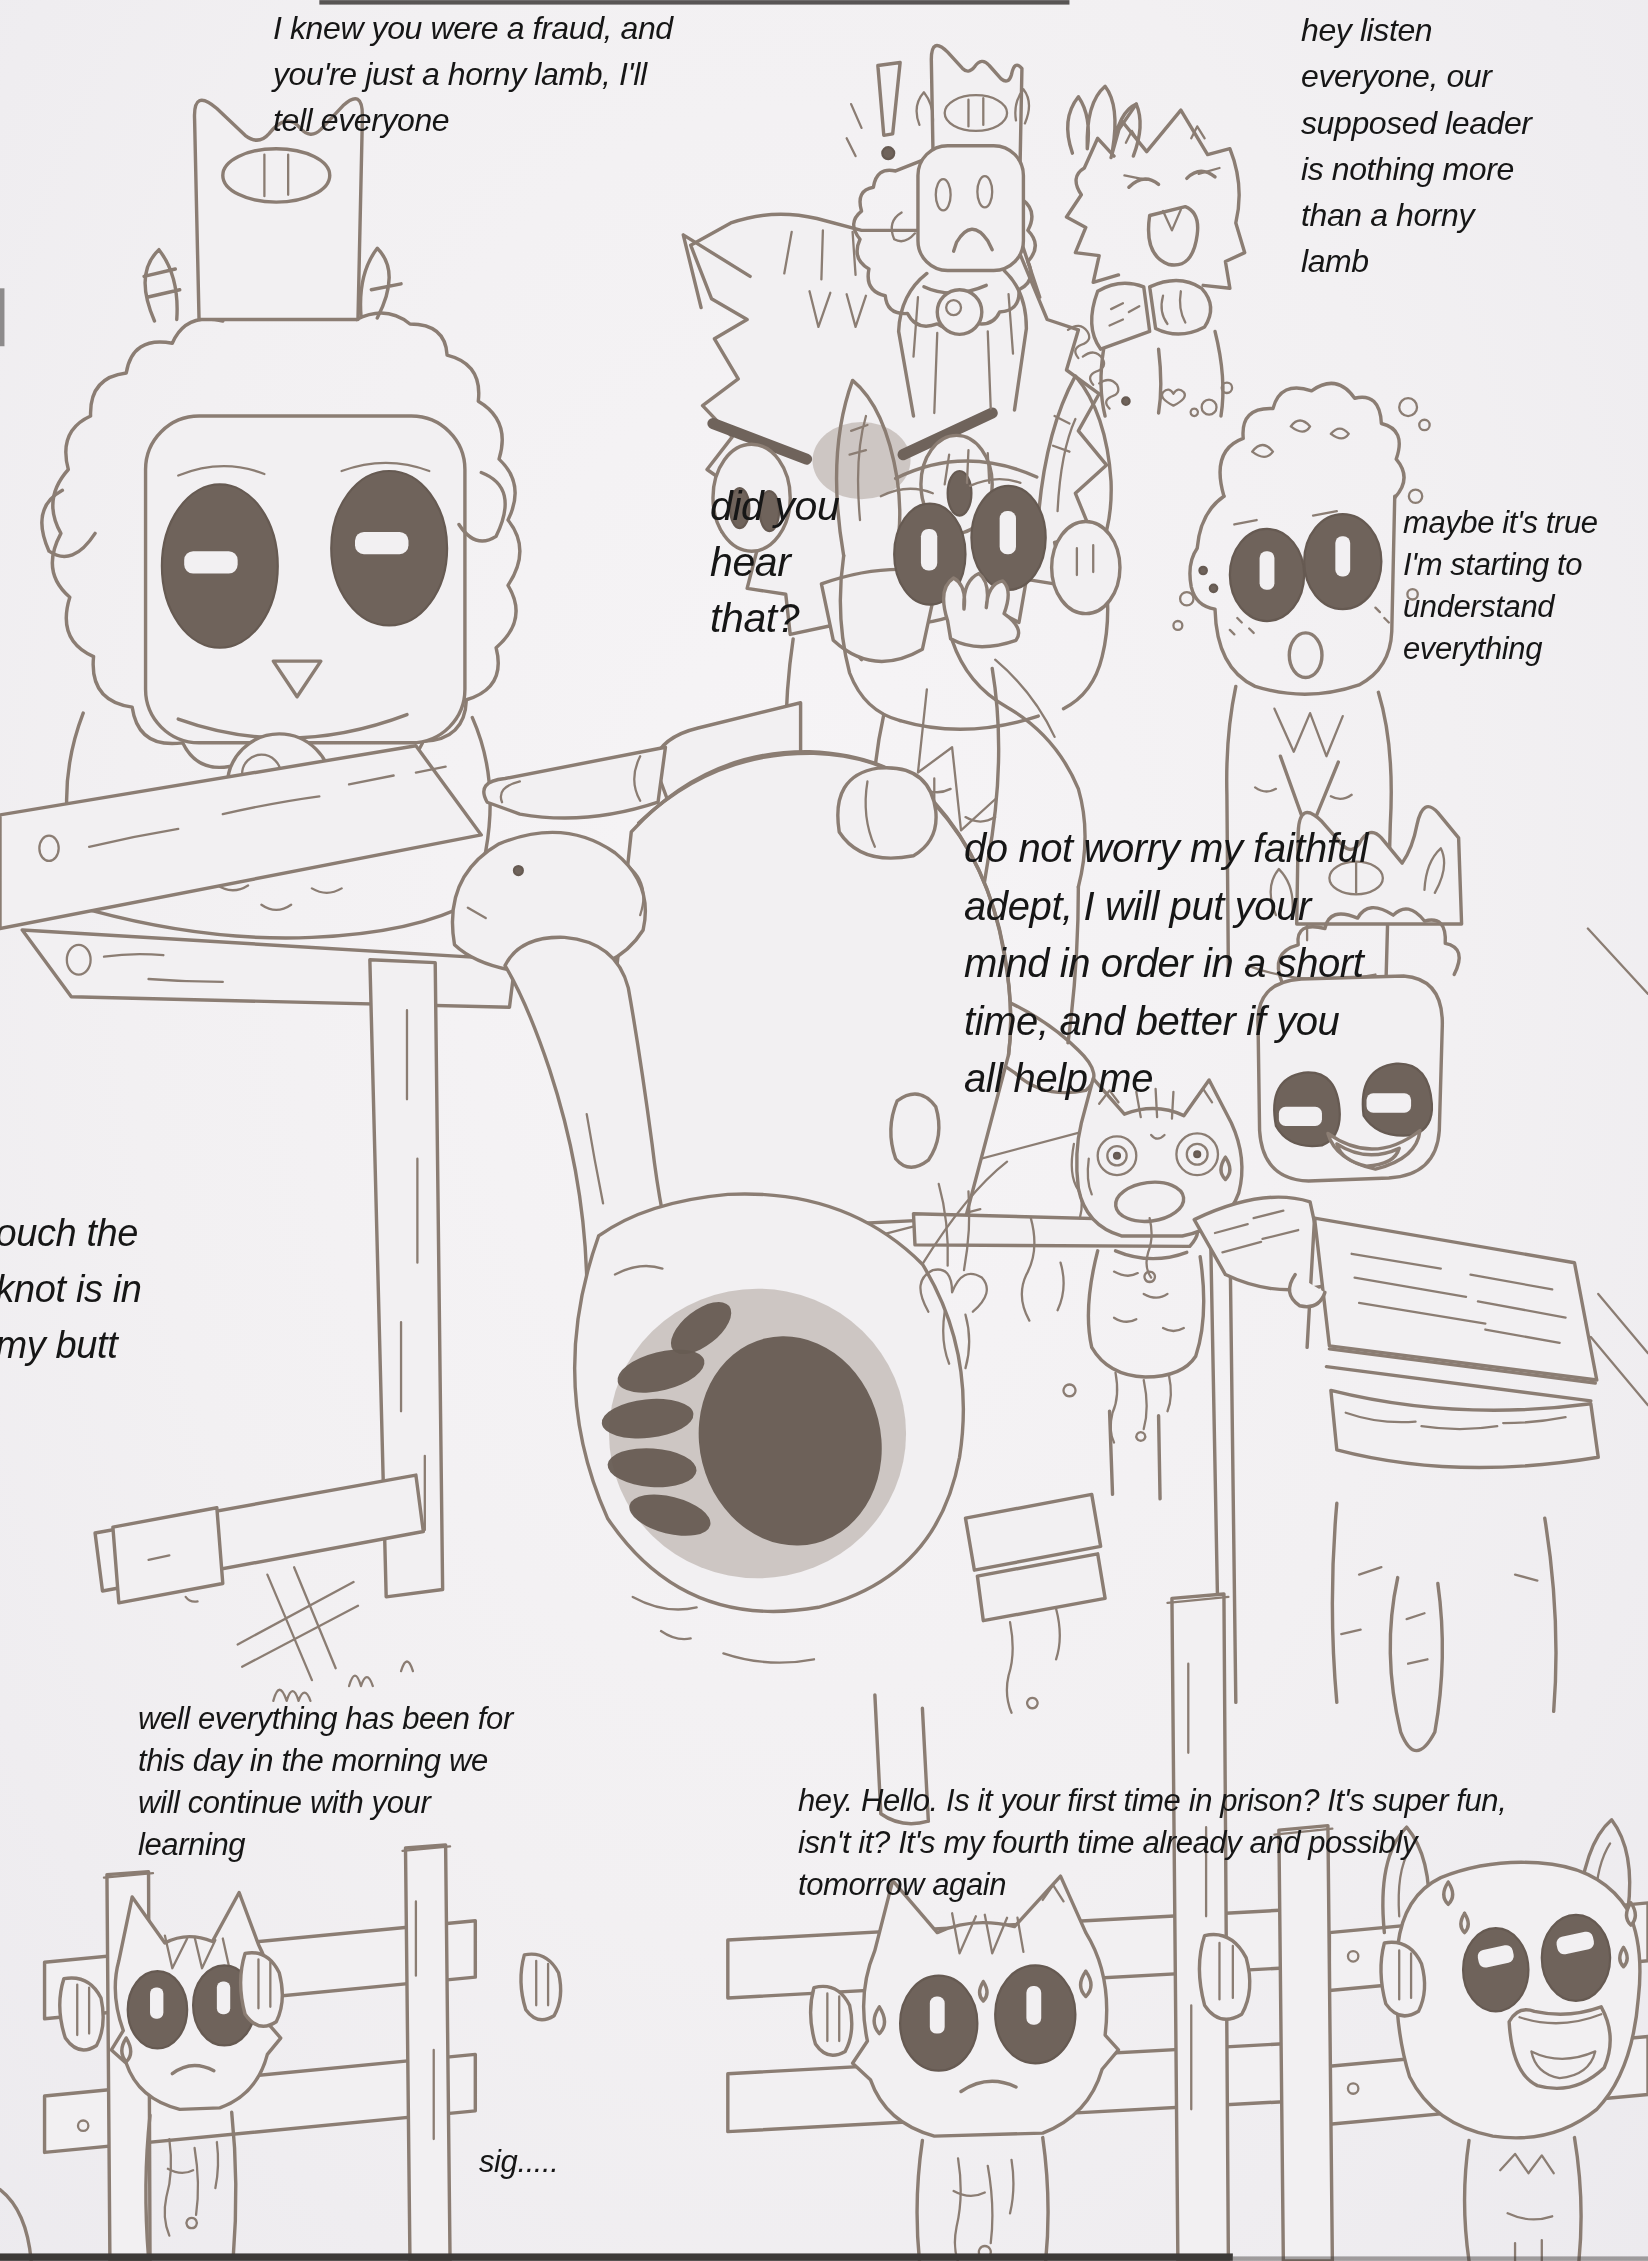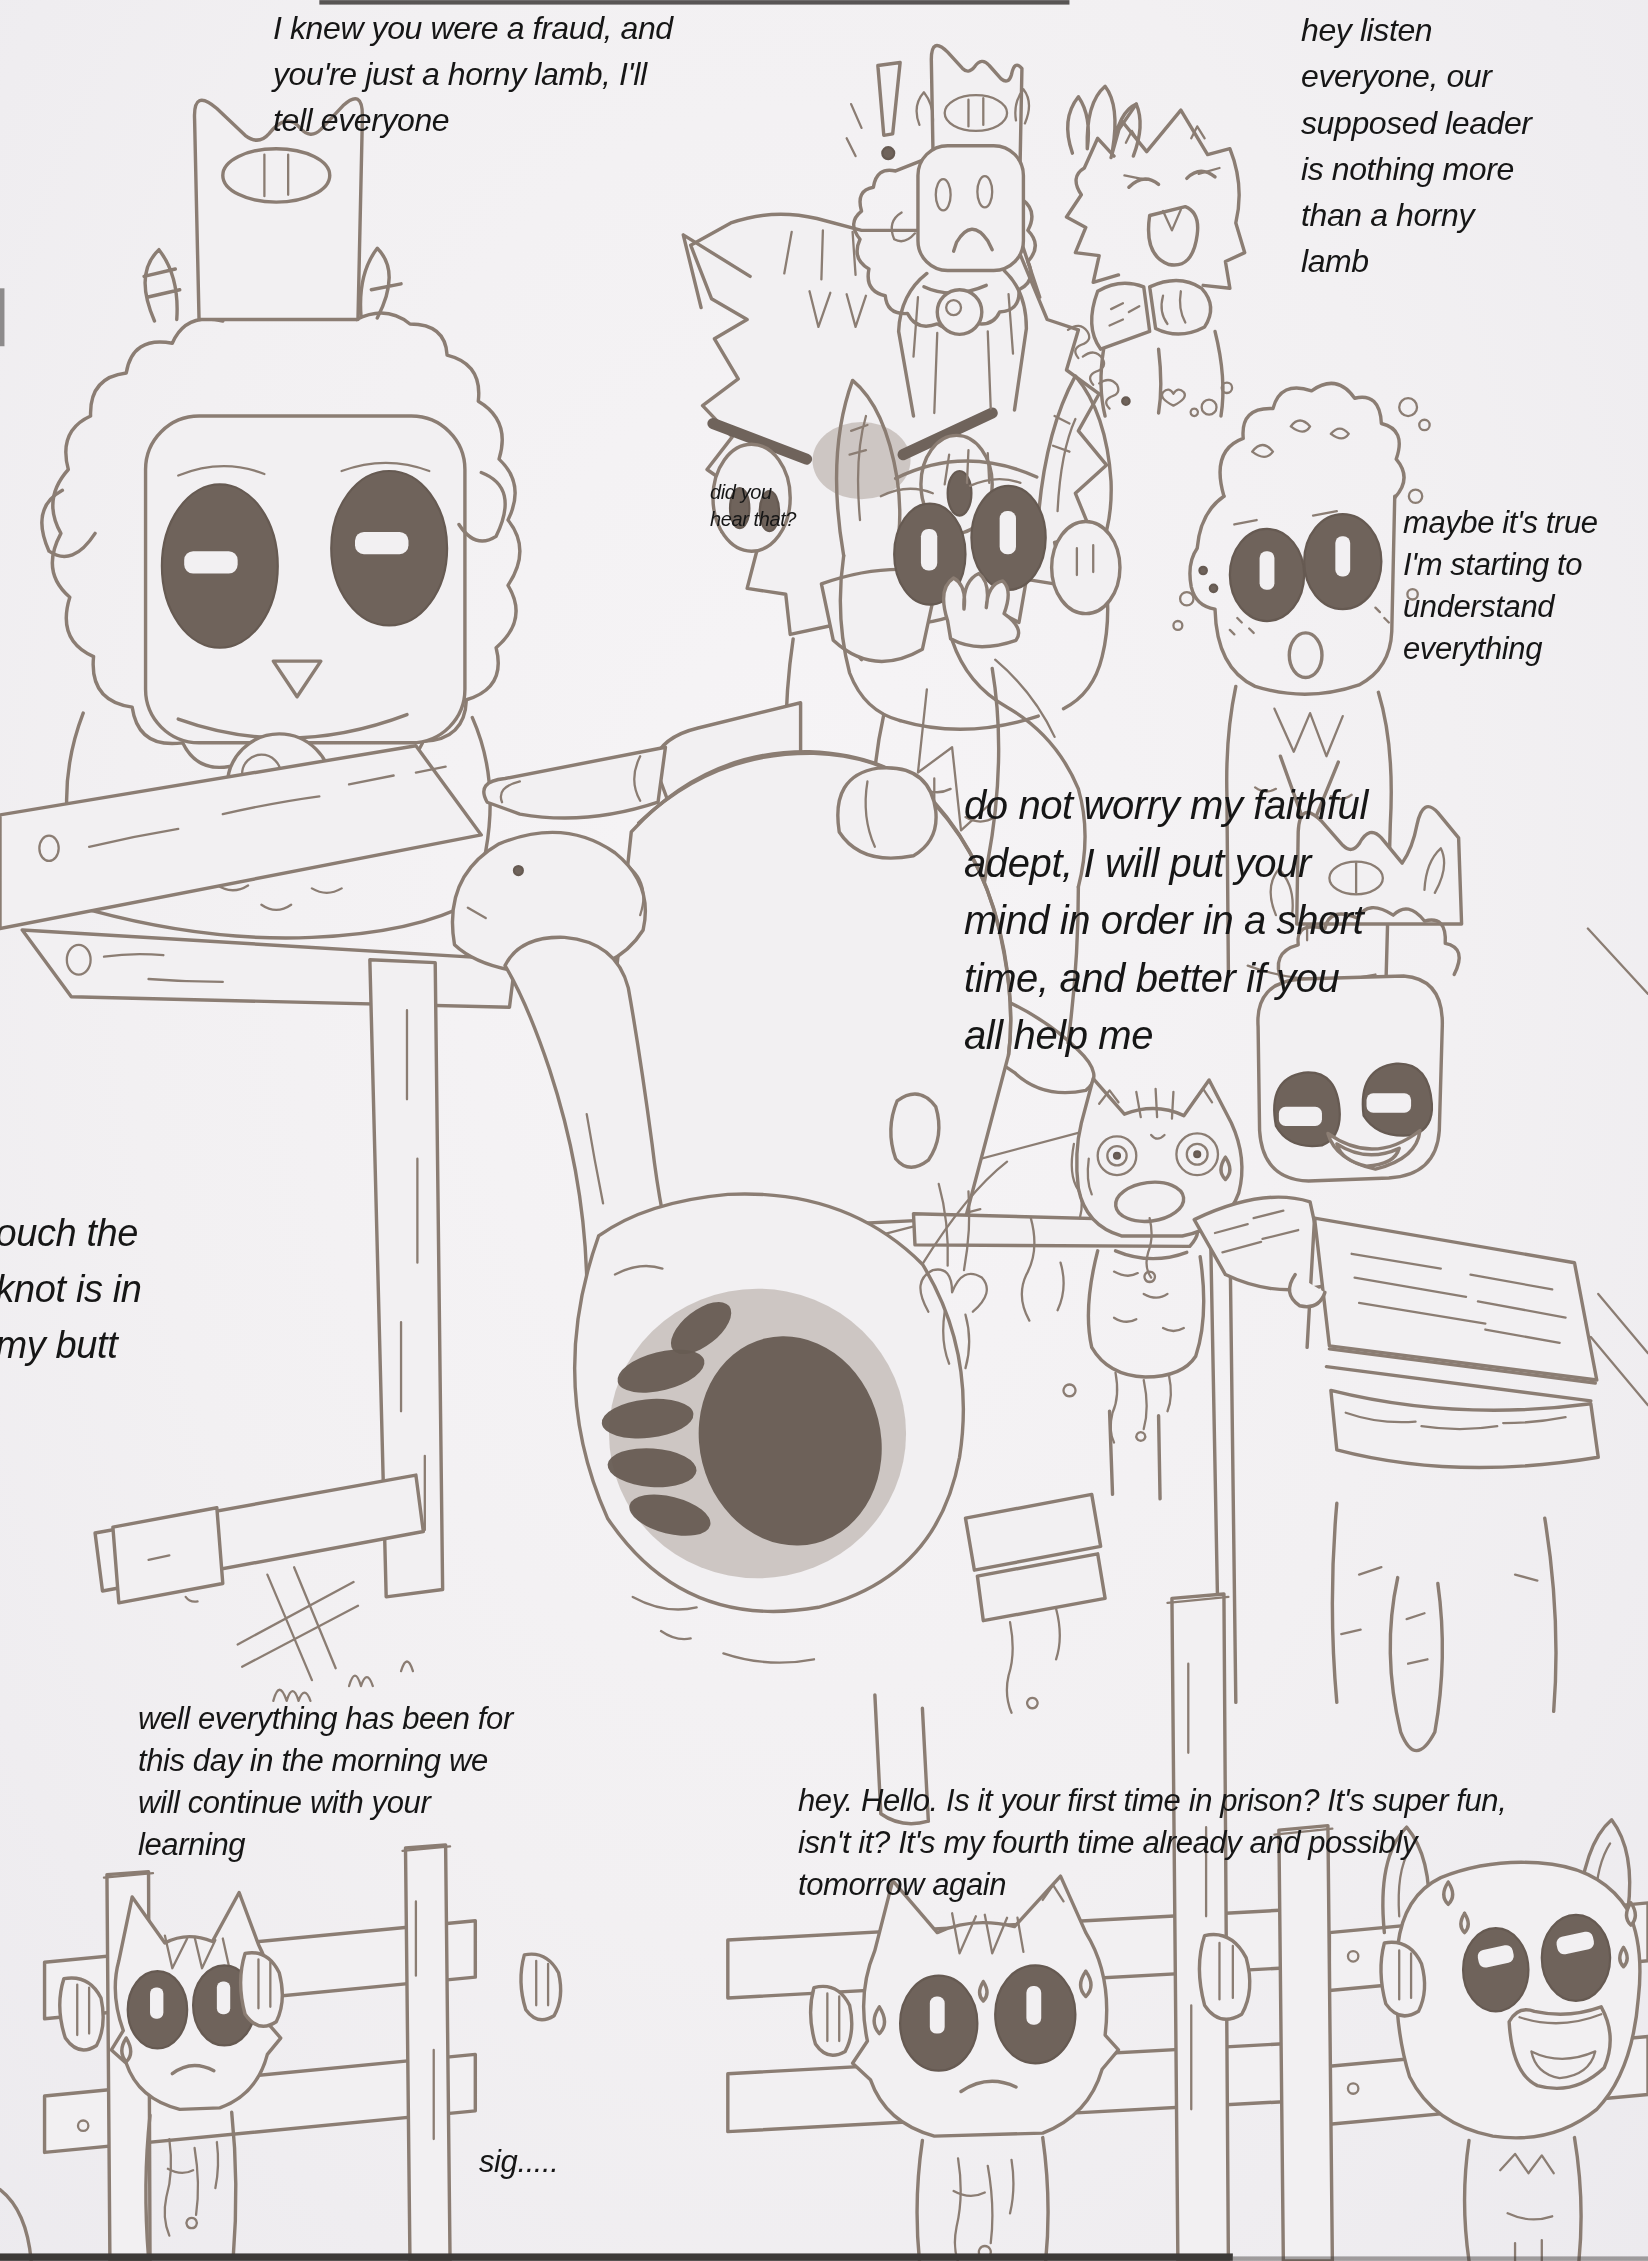--- a/index.html
+++ b/index.html
@@ -21,21 +21,21 @@
   .drawing{position:absolute;left:0;top:0;width:1648px;height:2261px;}
   .caption{
     position:absolute;
     font-style:italic;
     color:var(--ink);
     white-space:pre-line;
     letter-spacing:-0.4px;
     line-height:1.44;
   }
   .cap-lg{font-size:32px;}
-  .cap-md{font-size:40px;}
+  .cap-md{font-size:40px;margin-top:43px;}
   .cap-sm{font-size:31px;line-height:1.36;}
   
   .s{fill:none;stroke:var(--pencil);stroke-width:4.6;stroke-linecap:round;stroke-linejoin:round;}
   .th{stroke-width:3.1;}
   .bw{stroke:var(--pencil-dark);stroke-width:15;}
   .fp{fill:var(--paper);stroke:var(--pencil);stroke-width:4.6;stroke-linecap:round;stroke-linejoin:round;}
   .de{fill:var(--pencil-dark);stroke:#665a52;stroke-width:3;}
   .hb{fill:var(--paper);stroke:none;}
   .sm{fill:#9b8d83;opacity:.42;stroke:none;}
   .hp{fill:#675c53;opacity:.95;stroke:none;}
@@ -470,21 +470,21 @@
 you're just a horny lamb, I'll
 tell everyone</div>
 
   <div class="caption cap-lg" style="left:1301px;top:7.4px;width:342px;">hey listen
 everyone, our
 supposed leader
 is nothing more
 than a horny
 lamb</div>
 
-  <div class="caption cap-sm" style="left:710px;top:479px;width:163px;font-size:20px;">did you
+  <div class="caption cap-sm" style="left:710px;top:479px;width:163px;font-size:41px;">did you
 hear that?</div>
 
   <div class="caption cap-sm" style="left:1403px;top:502px;width:245px;font-size:31px;">maybe it's true
 I'm starting to
 understand
 everything</div>
 
   <div class="caption cap-md" style="left:964px;top:777px;width:505px;">do not worry my faithful
 adept, I will put your
 mind in order in a short

